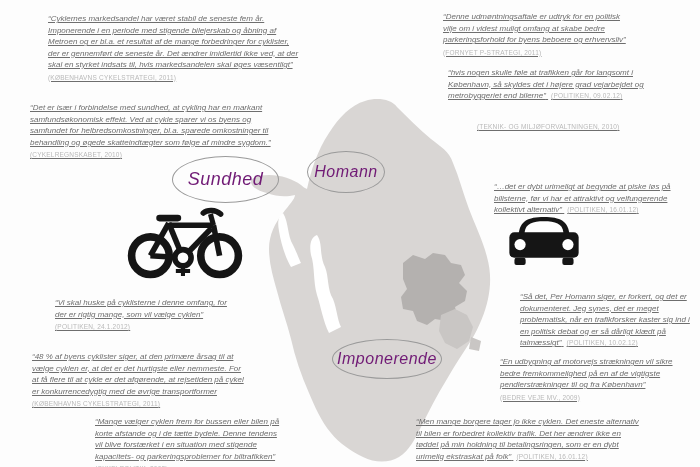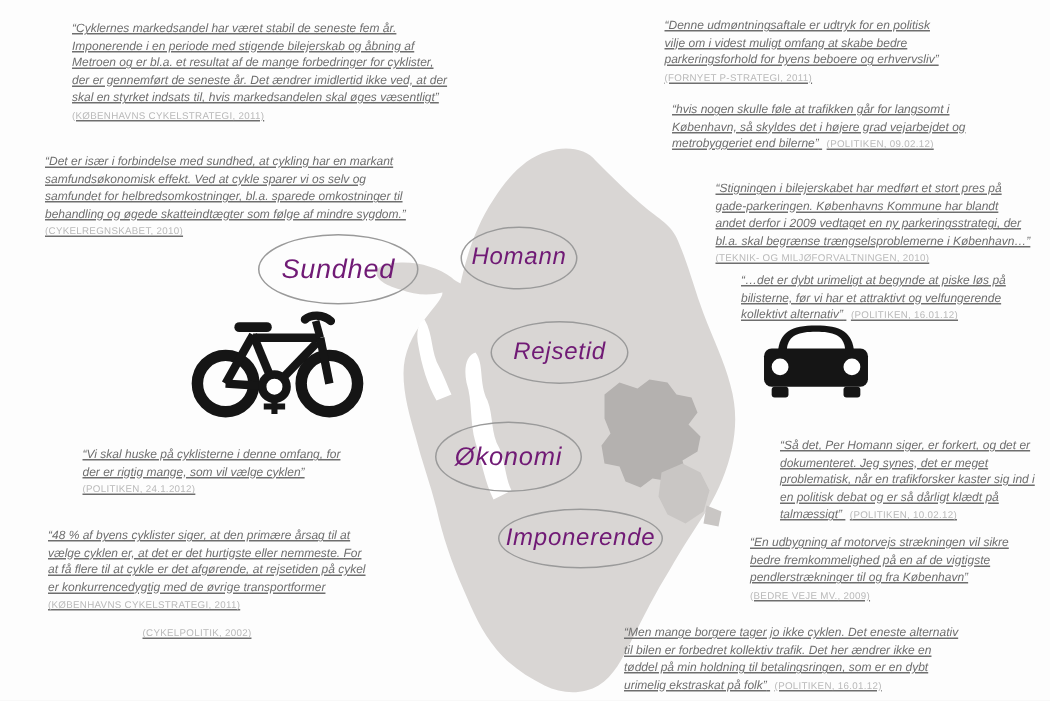--- a/index.html
+++ b/index.html
@@ -35,26 +35,20 @@
       <path fill="#c9c6c4" d="M196,230 l14,-6 l12,6 l6,12 l-4,14 l-12,8 l-12,-6 l-6,-12 Z"></path>
       <path fill="#c9c6c4" d="M226,252 l10,4 l-2,10 l-10,-2 Z"></path>
     </svg>
   </div>
 
   <div class="bubble" style="left:172px;top:156px;width:105px;height:45px;font-size:18px;">
       <span>Sundhed</span>
     </div>
   <div class="bubble" style="left:307px;top:151px;width:76px;height:40px;font-size:16px;">
       <span>Homann</span>
-    </div>
-  <div class="bubble" style="left:327px;top:214px;width:90px;height:40px;font-size:16px;">
-      <span>Rejsetid</span>
-    </div>
-  <div class="bubble" style="left:290px;top:281px;width:96px;height:45px;font-size:17px;">
-      <span>Økonomi</span>
     </div>
   <div class="bubble" style="left:332px;top:339px;width:108px;height:38px;font-size:16px;">
       <span>Imponerende</span>
     </div>
 
   <div class="icon" style="left:126px;top:205px;">
     <svg width="118" height="75" viewBox="0 0 116 72">
       <g stroke="#151515" fill="none">
         <circle cx="24" cy="49" r="18.5" stroke-width="7.5"></circle>
         <circle cx="92" cy="49" r="18.5" stroke-width="7.5"></circle>
@@ -88,58 +82,58 @@
   <div class="quote" style="left:48px;top:13px;width:300px;">
     <span class="qt">“Cyklernes markedsandel har været stabil de seneste fem år.
 Imponerende i en periode med stigende bilejerskab og åbning af
 Metroen og er bl.a. et resultat af de mange forbedringer for cyklister,
 der er gennemført de seneste år. Det ændrer imidlertid ikke ved, at der
 skal en styrket indsats til, hvis markedsandelen skal øges væsentligt”</span>
     <span class="src block">(KØBENHAVNS CYKELSTRATEGI, 2011)</span>
   </div>
   <div class="quote" style="left:30px;top:102px;width:300px;">
     <span class="qt">“Det er især i forbindelse med sundhed, at cykling har en markant
-samfundsøkonomisk effekt. Ved at cykle sparer vi os selv og
+samfundsøkonomisk effekt. Ved at cykle sparer vi os byens og
 samfundet for helbredsomkostninger, bl.a. sparede omkostninger til
 behandling og øgede skatteindtægter som følge af mindre sygdom.”</span>
     <span class="src block">(CYKELREGNSKABET, 2010)</span>
   </div>
   <div class="quote" style="left:55px;top:297px;width:260px;">
     <span class="qt">“Vi skal huske på cyklisterne i denne omfang, for
 der er rigtig mange, som vil vælge cyklen”</span>
     <span class="src block">(POLITIKEN, 24.1.2012)</span>
   </div>
   <div class="quote" style="left:32px;top:351px;width:280px;">
     <span class="qt">“48 % af byens cyklister siger, at den primære årsag til at
 vælge cyklen er, at det er det hurtigste eller nemmeste. For
 at få flere til at cykle er det afgørende, at rejsetiden på cykel
 er konkurrencedygtig med de øvrige transportformer</span>
     <span class="src block">(KØBENHAVNS CYKELSTRATEGI, 2011)</span>
   </div>
   <div class="quote" style="left:95px;top:416px;width:280px;">
+    <span class="qt">“Mange vælger cyklen frem for bussen eller bilen på
+korte afstande og i de tætte bydele. Denne tendens
+vil blive forstærket i en situation med stigende
+kapacitets- og parkeringsproblemer for biltrafikken”</span>
     <span class="src block">(CYKELPOLITIK, 2002)</span>
   </div>
 
   <div class="quote" style="left:443px;top:11px;width:260px;">
     <span class="qt">“Denne udmøntningsaftale er udtryk for en politisk
 vilje om i videst muligt omfang at skabe bedre
 parkeringsforhold for byens beboere og erhvervsliv”</span>
     <span class="src block">(FORNYET P-STRATEGI, 2011)</span>
   </div>
   <div class="quote" style="left:448px;top:67px;width:260px;">
     <span class="qt">“hvis nogen skulle føle at trafikken går for langsomt i
 København, så skyldes det i højere grad vejarbejdet og
 metrobyggeriet end bilerne”</span>
     <span class="src inline">(POLITIKEN, 09.02.12)</span>
   </div>
   <div class="quote" style="left:477px;top:120px;width:240px;">
-    <span class="qt">“Stigningen i bilejerskabet har medført et stort pres på
-gade-parkeringen. Københavns Kommune har blandt
-andet derfor i 2009 vedtaget en ny parkeringsstrategi, der
-bl.a. skal begrænse trængselsproblemerne i København…”</span>
     <span class="src block">(TEKNIK- OG MILJØFORVALTNINGEN, 2010)</span>
   </div>
   <div class="quote" style="left:494px;top:181px;width:220px;">
     <span class="qt">“…det er dybt urimeligt at begynde at piske løs på
 bilisterne, før vi har et attraktivt og velfungerende
 kollektivt alternativ”</span>
     <span class="src inline">(POLITIKEN, 16.01.12)</span>
   </div>
   <div class="quote" style="left:520px;top:291px;width:200px;">
     <span class="qt">“Så det, Per Homann siger, er forkert, og det er

